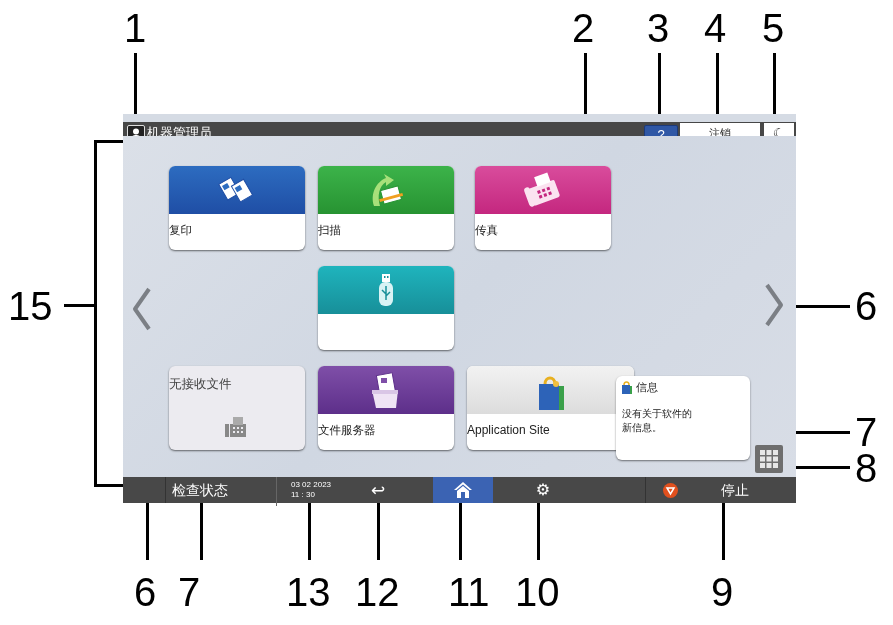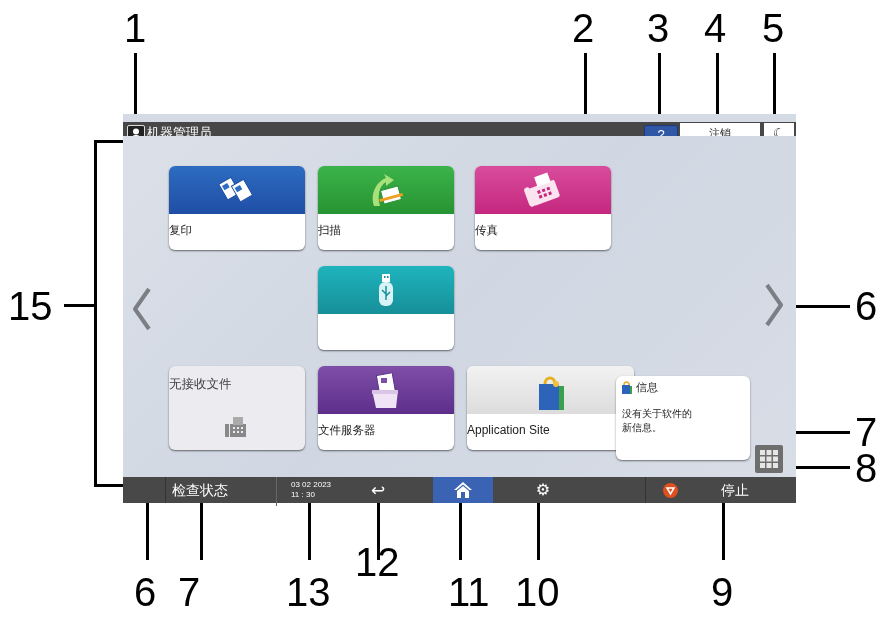--- a/index.html
+++ b/index.html
@@ -82,21 +82,21 @@
 <div class="line" style="left:146px;top:342px;width:3px;height:218px;"></div>
 <div class="callout" style="left:134px;top:572px;">6</div>
 
 <div class="line" style="left:200px;top:498px;width:3px;height:62px;"></div>
 <div class="callout" style="left:178px;top:572px;">7</div>
 
 <div class="line" style="left:308px;top:498px;width:3px;height:62px;"></div>
 <div class="callout" style="left:286px;top:572px;">13</div>
 
 <div class="line" style="left:377px;top:498px;width:3px;height:62px;"></div>
-<div class="callout" style="left:355px;top:542px;">12</div>
+<div class="callout" style="left:355px;top:572px;">12</div>
 
 <div class="line" style="left:459px;top:498px;width:3px;height:62px;"></div>
 <div class="callout" style="left:437px;top:572px;margin-left:11px;">11</div>
 
 <div class="line" style="left:537px;top:498px;width:3px;height:62px;"></div>
 <div class="callout" style="left:515px;top:572px;">10</div>
 
 <div class="line" style="left:722px;top:498px;width:3px;height:62px;"></div>
 <div class="callout" style="left:711px;top:572px;">9</div>
 

